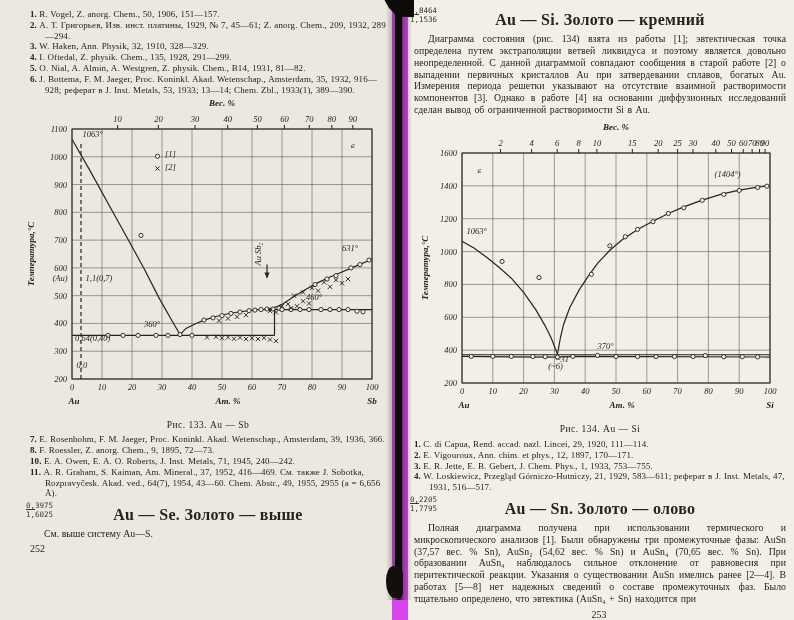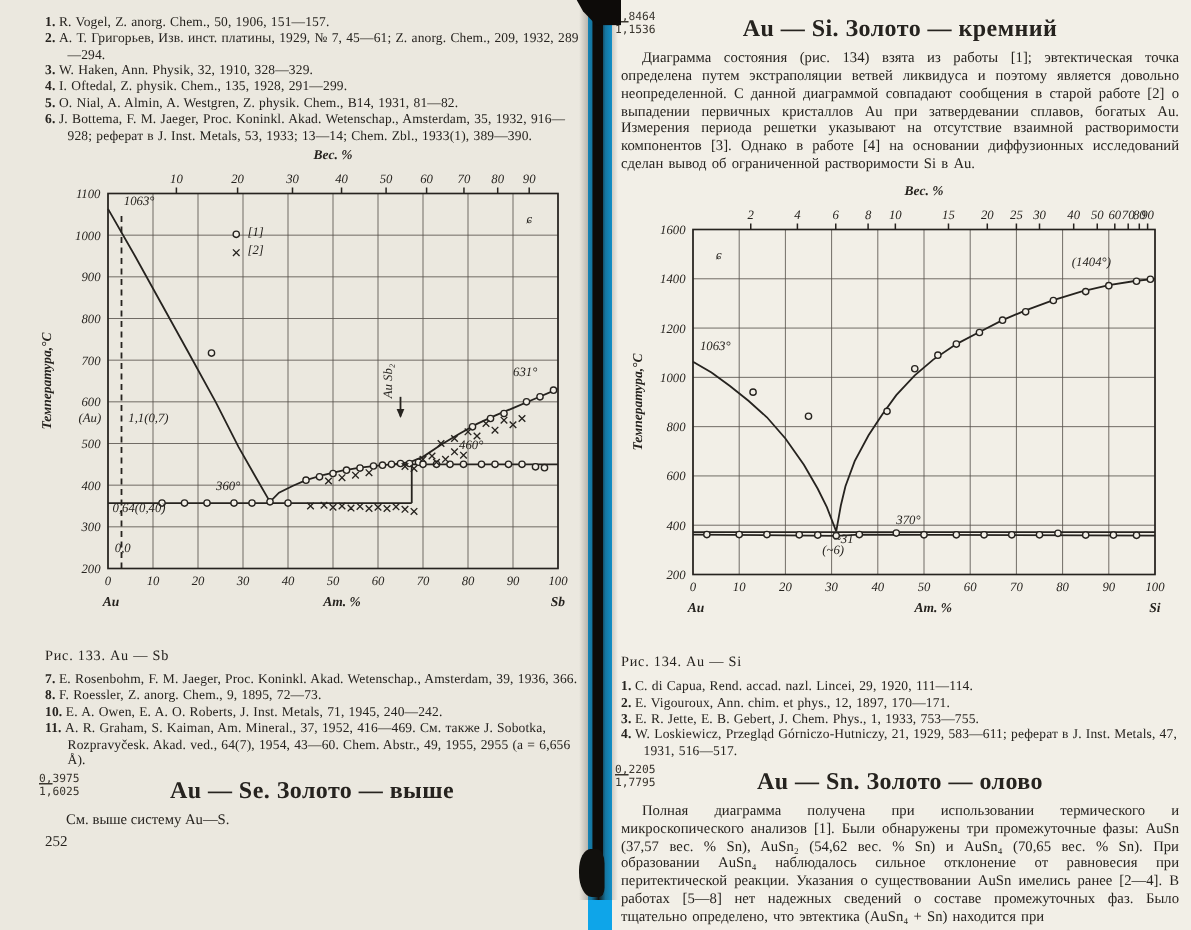--- a/index.html
+++ b/index.html
@@ -1,17 +1,17 @@
 <!DOCTYPE html>
 <html><head>
 <meta charset="utf-8">
 <style>
   html,body{margin:0;padding:0;background:#8a867e;}
   #scan{position:relative;width:794px;height:620px;overflow:hidden;
-        background:#0ea5e9;color:#26231f;
+        background:#d946ef;color:#26231f;
         font-family:"Liberation Serif","DejaVu Serif",serif;}
   .page{position:absolute;top:0;bottom:0;}
   #left-page{left:0;width:392px;background:#ebe8df;}
   #right-page{left:408px;width:386px;background:#f2efe7;}
   .gutter{position:absolute;left:386px;top:0;width:26px;height:600px;
           background:linear-gradient(90deg,rgba(35,30,25,0) 0%,rgba(35,30,25,.35) 32%,#14110d 50%,rgba(35,30,25,.35) 68%,rgba(35,30,25,0) 100%);}
   .gutter-core{position:absolute;left:395px;top:0;width:7px;height:596px;background:#0d0b09;}
   .spine-top{position:absolute;left:378px;top:0;width:36px;height:17px;background:#0d0b09;
              clip-path:polygon(18% 0,100% 0,100% 100%,55% 100%,30% 45%);}
   .spine-bot{position:absolute;left:386px;top:566px;width:17px;height:32px;background:#11100d;border-radius:45% 30% 20% 50%;}
@@ -19,21 +19,21 @@
   .col{position:absolute;top:9px;}
   #left-col{left:30px;width:356px;}
   #right-col{left:414px;width:372px;}
 
   .refs{font-size:9px;line-height:1.2;}
   .ref{padding-left:15px;text-indent:-15px;letter-spacing:.1px;}
   .ref .rn{font-weight:bold;}
   .ref .rt{word-spacing:.4px;}
 
   .figure{margin:2px 0 0 -4px;}
-  .figcaption{text-align:left;font-size:9.5px;margin-top:15px;letter-spacing:.5px;}
+  .figcaption{text-align:center;font-size:9.5px;margin-top:3px;letter-spacing:.5px;}
 
   .heading-row{position:relative;text-align:center;margin-top:7px;}
   .heading{font-weight:bold;font-size:16px;letter-spacing:.3px;}
   .mnote{position:absolute;left:-4px;top:-4px;font-size:7.5px;line-height:1.15;text-align:left;
          font-family:"DejaVu Sans Mono",monospace;color:#3a362f;}
   .mn-b::first-letter{text-decoration:overline;}
 
   .para{font-size:9.8px;line-height:1.21;text-align:justify;text-indent:14px;margin-top:4px;word-spacing:1px;}
   .plain{font-size:9.8px;margin-top:4px;text-indent:14px;}
   .pagenum{font-size:10px;font-weight:normal;margin-top:4px;}

